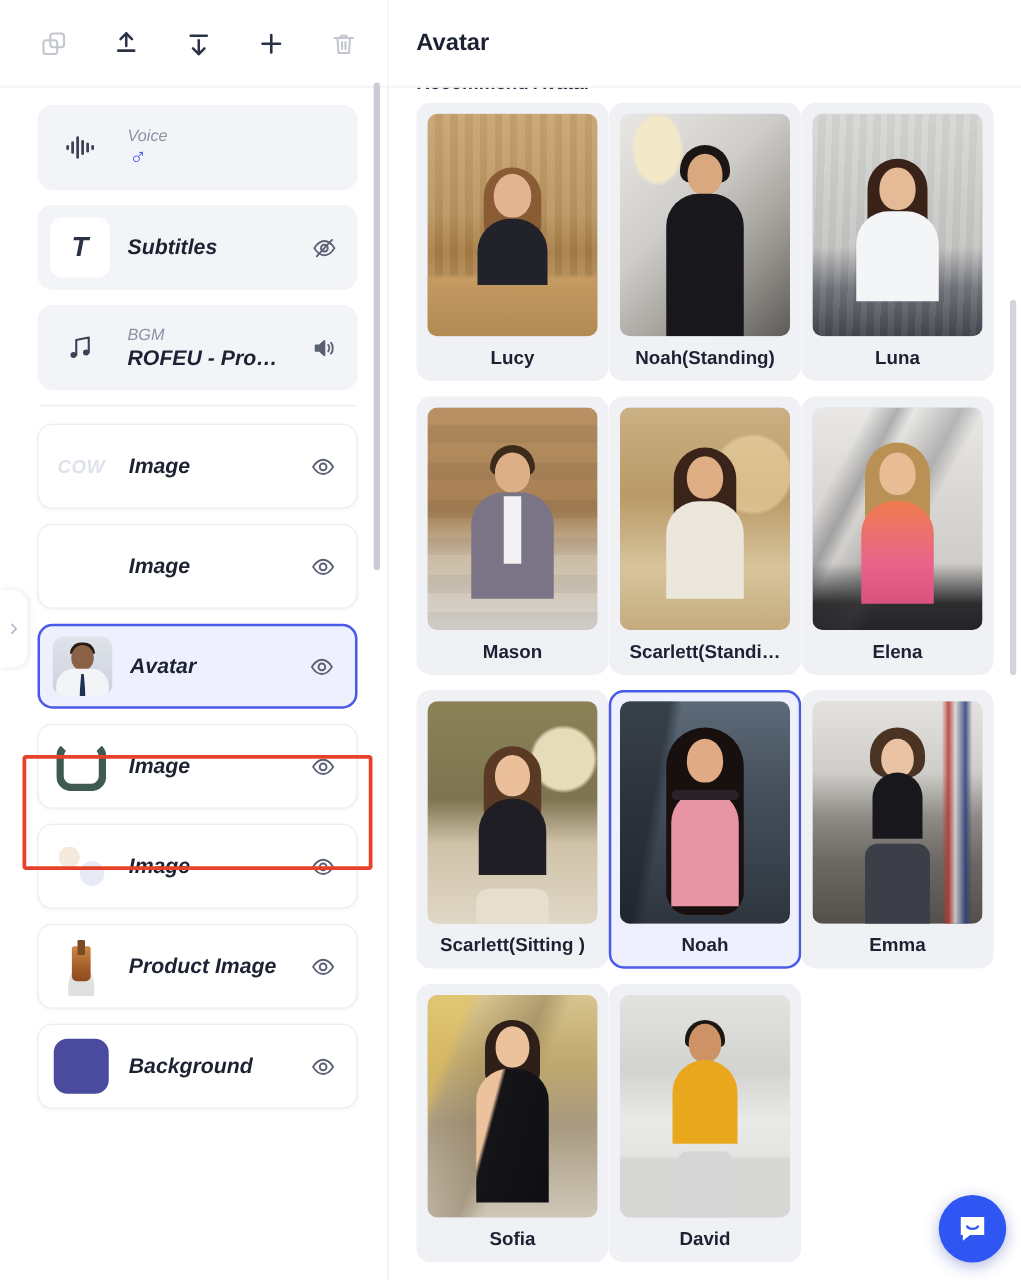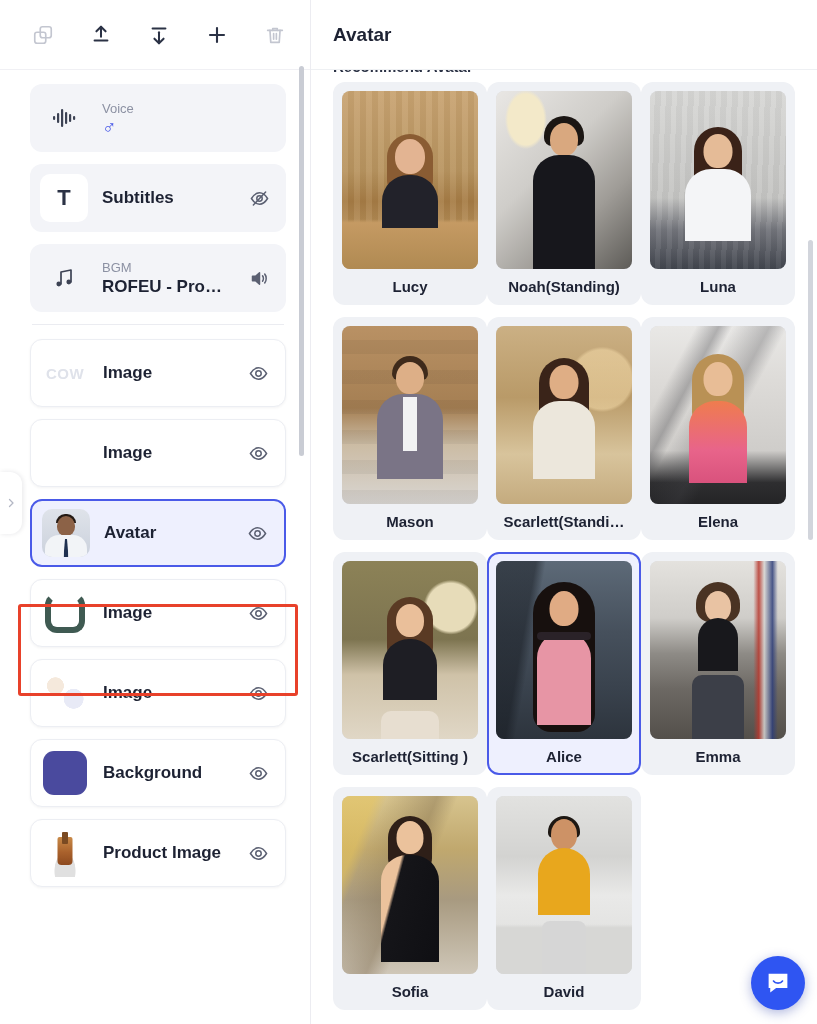--- a/index.html
+++ b/index.html
@@ -40,20 +40,21 @@
     color: #2b3245;
   }
   .tool-btn.disabled { color: #c3c6d0; cursor: default; }
   .tool-btn svg { display: block; }
 
   .layers {
     flex: 1;
     overflow: hidden;
     padding: 14px 24px 0 30px;
     position: relative;
+    font-style: italic;
   }
   .layer {
     position: relative;
     display: flex; align-items: center;
     height: 68px;
     border-radius: 12px;
     padding: 0 14px 0 10px;
     margin-bottom: 12px;
     cursor: pointer;
   }
@@ -474,39 +475,39 @@
         <div class="layer-action">
           <svg width="21" height="21" viewBox="0 0 24 24" fill="none" stroke="currentColor" stroke-width="1.7">
             <path d="M2.8 12 C5.5 7.6 8.8 5.5 12 5.5 C15.2 5.5 18.5 7.6 21.2 12 C18.5 16.4 15.2 18.5 12 18.5 C8.8 18.5 5.5 16.4 2.8 12 Z"></path>
             <circle cx="12" cy="12" r="3.1"></circle>
           </svg>
         </div>
       </div>
 
       <div class="layer card">
         <div class="layer-thumb thumb-plain">
-          <div class="t-square"></div>
-        </div>
-        <div class="layer-text">
-          <div class="main-label">Background</div>
+          <div class="t-bottle"></div>
+        </div>
+        <div class="layer-text">
+          <div class="main-label">Product Image</div>
         </div>
         <div class="layer-action">
           <svg width="21" height="21" viewBox="0 0 24 24" fill="none" stroke="currentColor" stroke-width="1.7">
             <path d="M2.8 12 C5.5 7.6 8.8 5.5 12 5.5 C15.2 5.5 18.5 7.6 21.2 12 C18.5 16.4 15.2 18.5 12 18.5 C8.8 18.5 5.5 16.4 2.8 12 Z"></path>
             <circle cx="12" cy="12" r="3.1"></circle>
           </svg>
         </div>
       </div>
 
       <div class="layer card">
         <div class="layer-thumb thumb-plain">
-          <div class="t-bottle"></div>
-        </div>
-        <div class="layer-text">
-          <div class="main-label">Product Image</div>
+          <div class="t-square"></div>
+        </div>
+        <div class="layer-text">
+          <div class="main-label">Background</div>
         </div>
         <div class="layer-action">
           <svg width="21" height="21" viewBox="0 0 24 24" fill="none" stroke="currentColor" stroke-width="1.7">
             <path d="M2.8 12 C5.5 7.6 8.8 5.5 12 5.5 C15.2 5.5 18.5 7.6 21.2 12 C18.5 16.4 15.2 18.5 12 18.5 C8.8 18.5 5.5 16.4 2.8 12 Z"></path>
             <circle cx="12" cy="12" r="3.1"></circle>
           </svg>
         </div>
       </div>
 
     </div>
@@ -614,21 +615,21 @@
 
         <div class="av-card selected">
           <div class="av-photo">
             <div class="ph" style="background:linear-gradient(180deg,#5d6a78 0%,#46505c 40%,#3a434e 70%,#2d343d 100%)"></div>
             <div class="ph" style="background:linear-gradient(100deg,rgba(20,24,30,.5) 0 24%,transparent 30%)"></div>
             <div class="p-hair" style="top:12%;width:62px;height:84%;border-radius:31px 31px 18px 18px;background:#17100e"></div>
             <div class="p-head" style="top:17%;width:29px;height:35px;background:#e0ab84"></div>
             <div class="p-torso" style="top:40%;width:54px;height:52%;background:#e795a5"></div>
             <div class="person" style="top:40%;width:54px;height:8px;background:#2a2228;border-radius:4px"></div>
           </div>
-          <div class="av-name">Alice</div>
+          <div class="av-name">Noah</div>
         </div>
 
         <div class="av-card">
           <div class="av-photo">
             <div class="ph" style="background:linear-gradient(180deg,#e4e2de 0%,#cfcdc9 32%,#8e8b86 52%,#6c6863 72%,#534f4a 100%)"></div>
             <div class="ph" style="background:linear-gradient(90deg,transparent 76%,#b8392f 80%,#d9d7d3 84%,#2f3f7a 90%,transparent 94%);opacity:.85"></div>
             <div class="p-hair" style="top:12%;width:44px;height:40px;border-radius:22px 22px 14px 14px;background:#4a3323"></div>
             <div class="p-head" style="top:17%;width:26px;height:31px;background:#e9c3a3"></div>
             <div class="p-torso" style="top:32%;width:40px;height:30%;background:#18181c"></div>
             <div class="person" style="bottom:0;width:52px;height:36%;background:#3c3f48;border-radius:10px 10px 0 0"></div>

